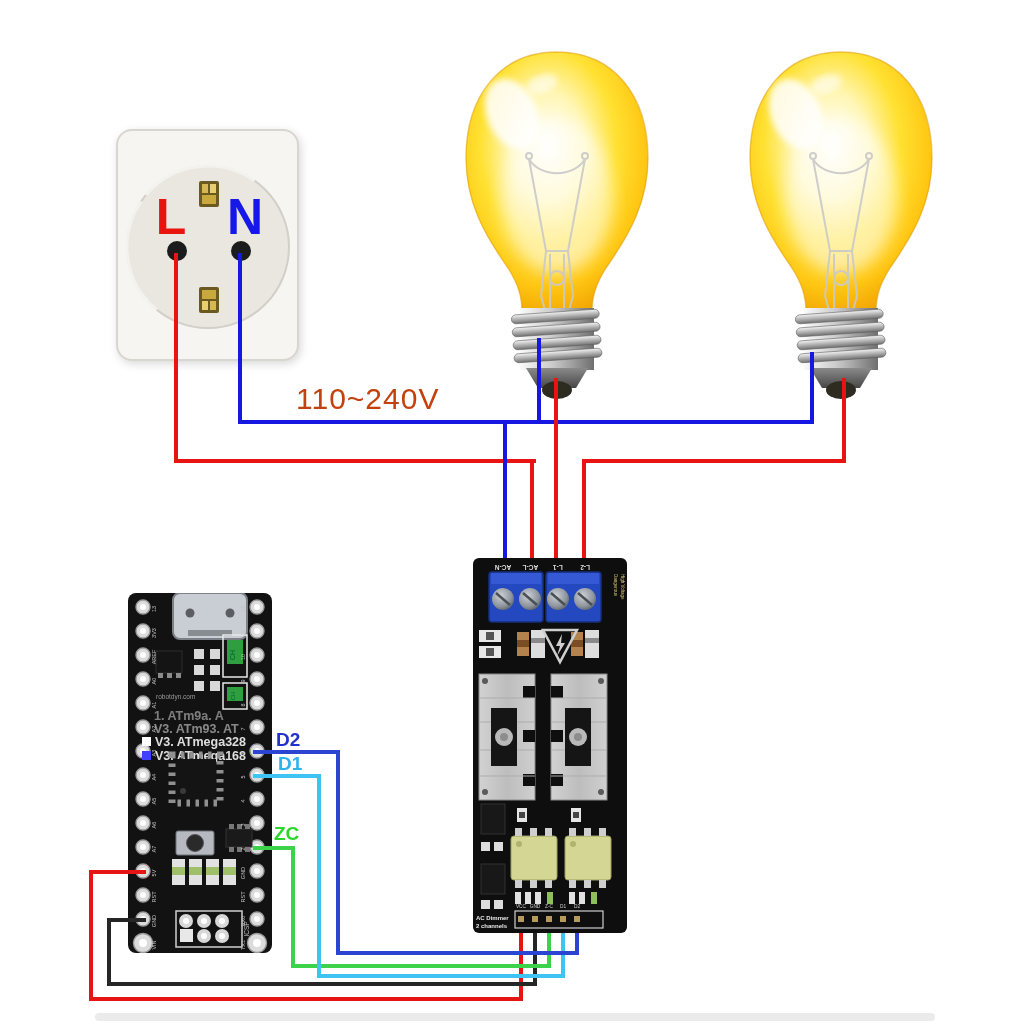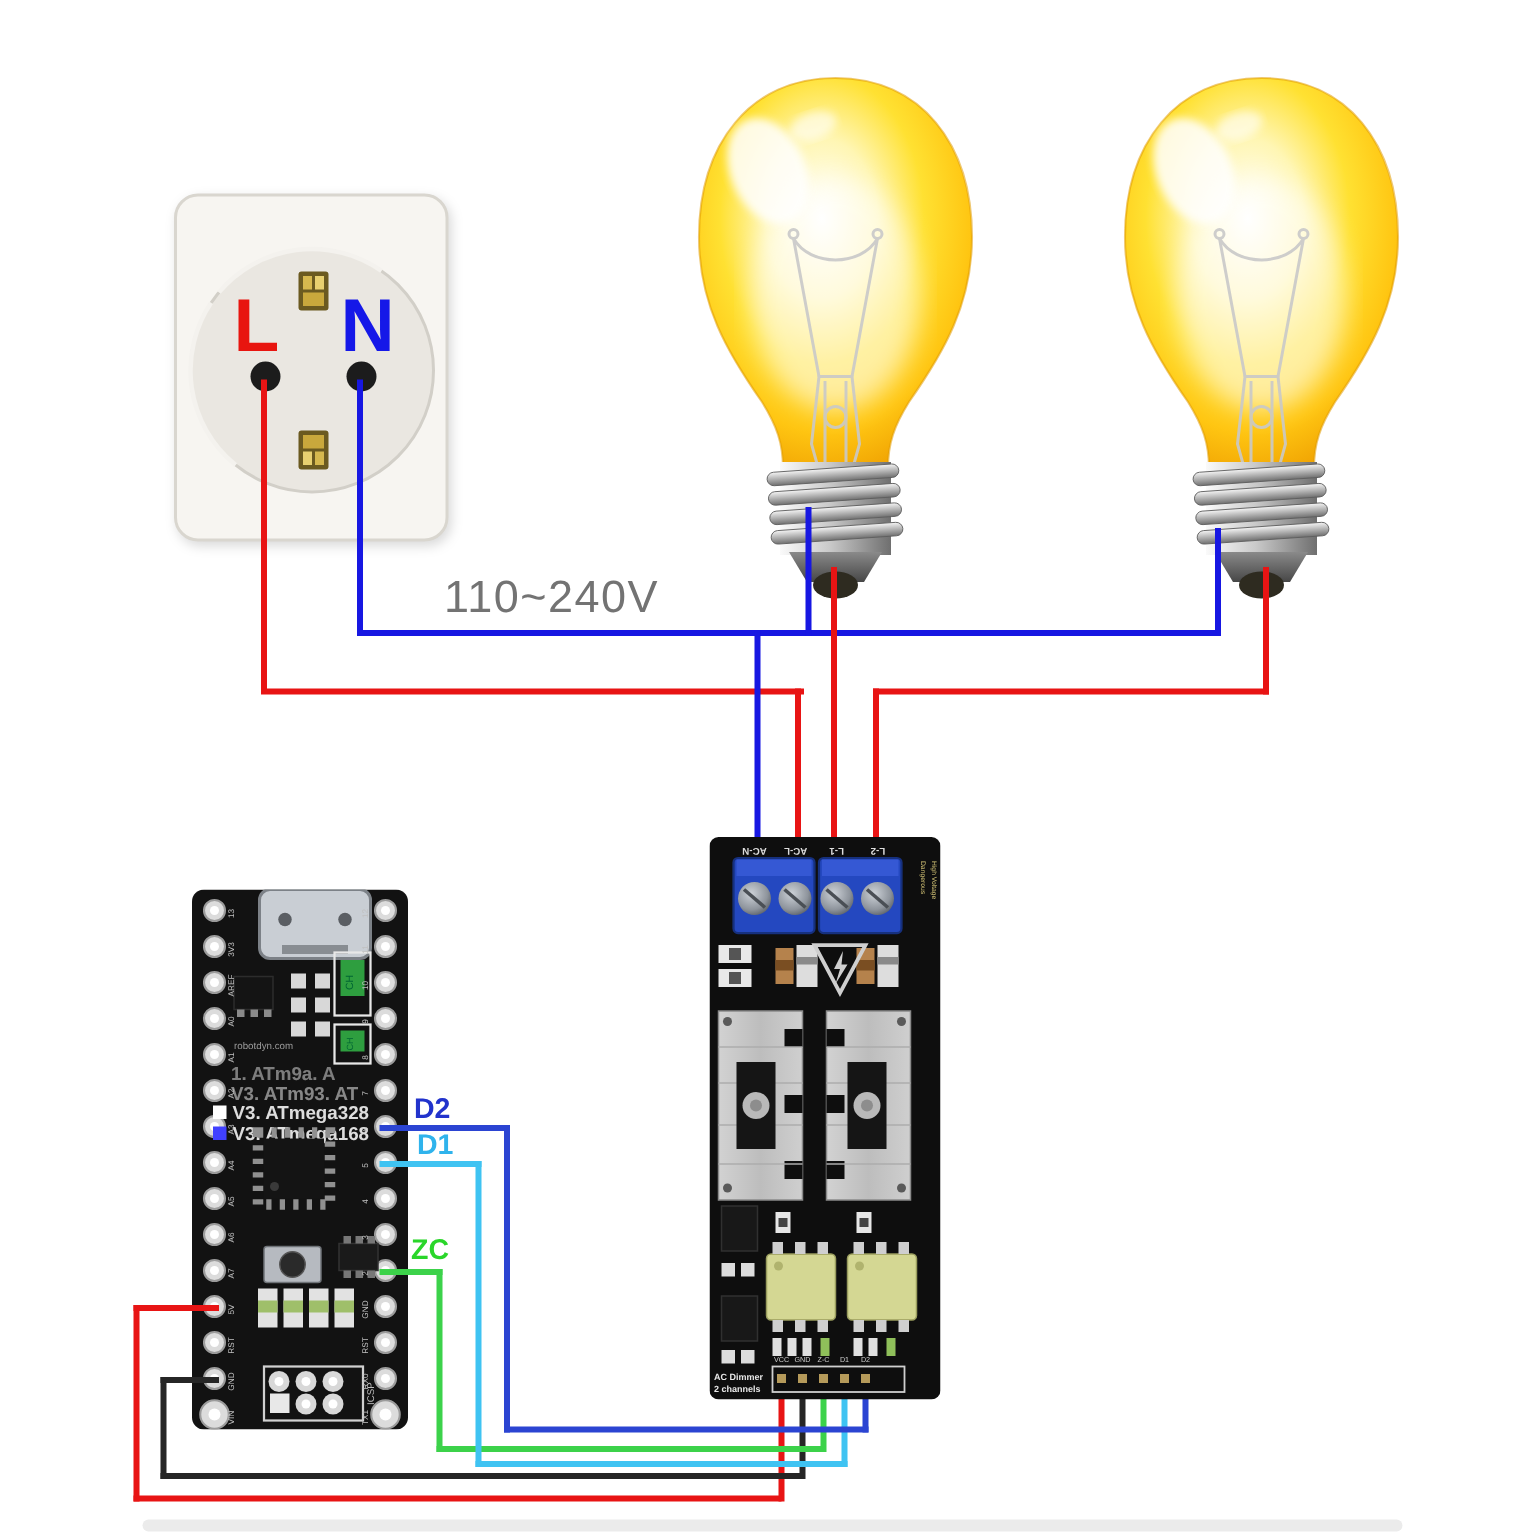--- a/index.html
+++ b/index.html
@@ -2,21 +2,21 @@
 <html><head>
 <meta charset="utf-8">
 <style>
   html,body{margin:0;padding:0;background:#fff;}
   #stage{position:relative;width:1024px;height:1024px;background:#ffffff;overflow:hidden;
          font-family:"Liberation Sans",sans-serif;}
   .module{position:absolute;z-index:2;}
   #dimmer-svg{z-index:4;}
   .wire{position:absolute;z-index:3;}
   .lbl{position:absolute;z-index:5;font-family:"Liberation Sans",sans-serif;}
-  #voltage-label{font-size:30px;color:#737373;letter-spacing:1px;}
+  #voltage-label{font-size:30px;color:#c2410c;letter-spacing:1px;}
   .pinlbl{font-size:19px;font-weight:bold;}
   .hole{fill:#dcdcdc;stroke:#9b9b9b;stroke-width:1.4;}
   .holeIn{fill:#ffffff;}
   svg text{font-family:"Liberation Sans",sans-serif;}
   #bottom-strip{position:absolute;z-index:1;background:#ebebeb;border-radius:4px;}
 </style>
 </head>
 <body>
 
 <div id="stage">

